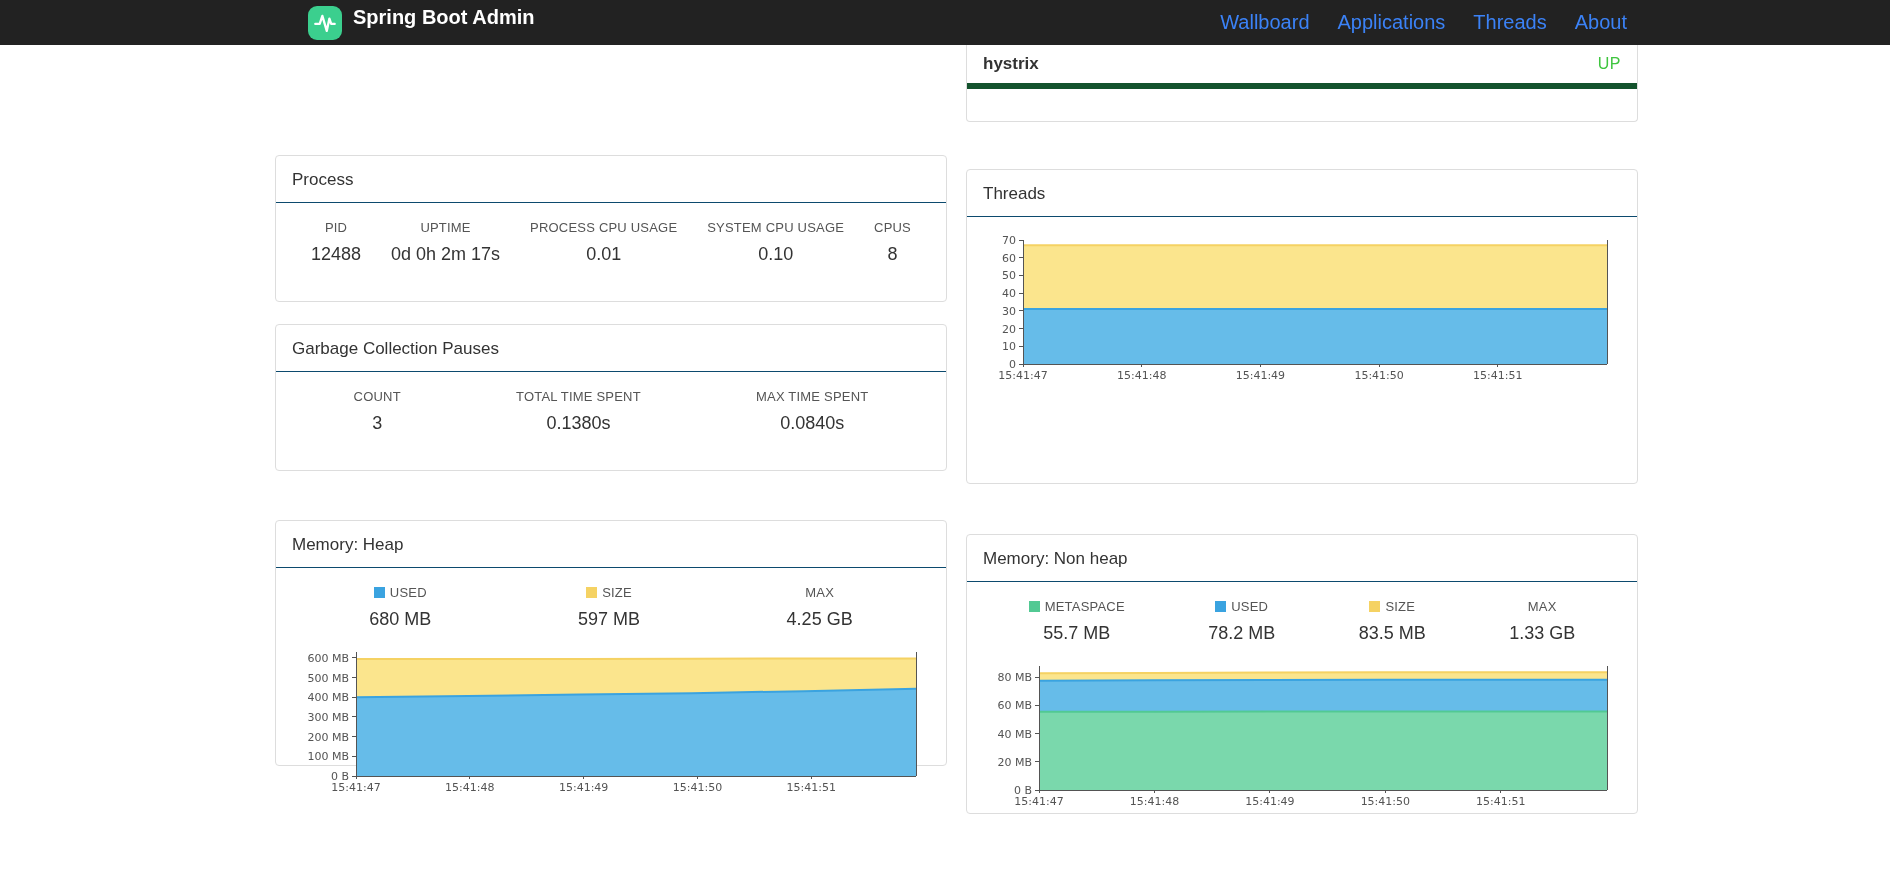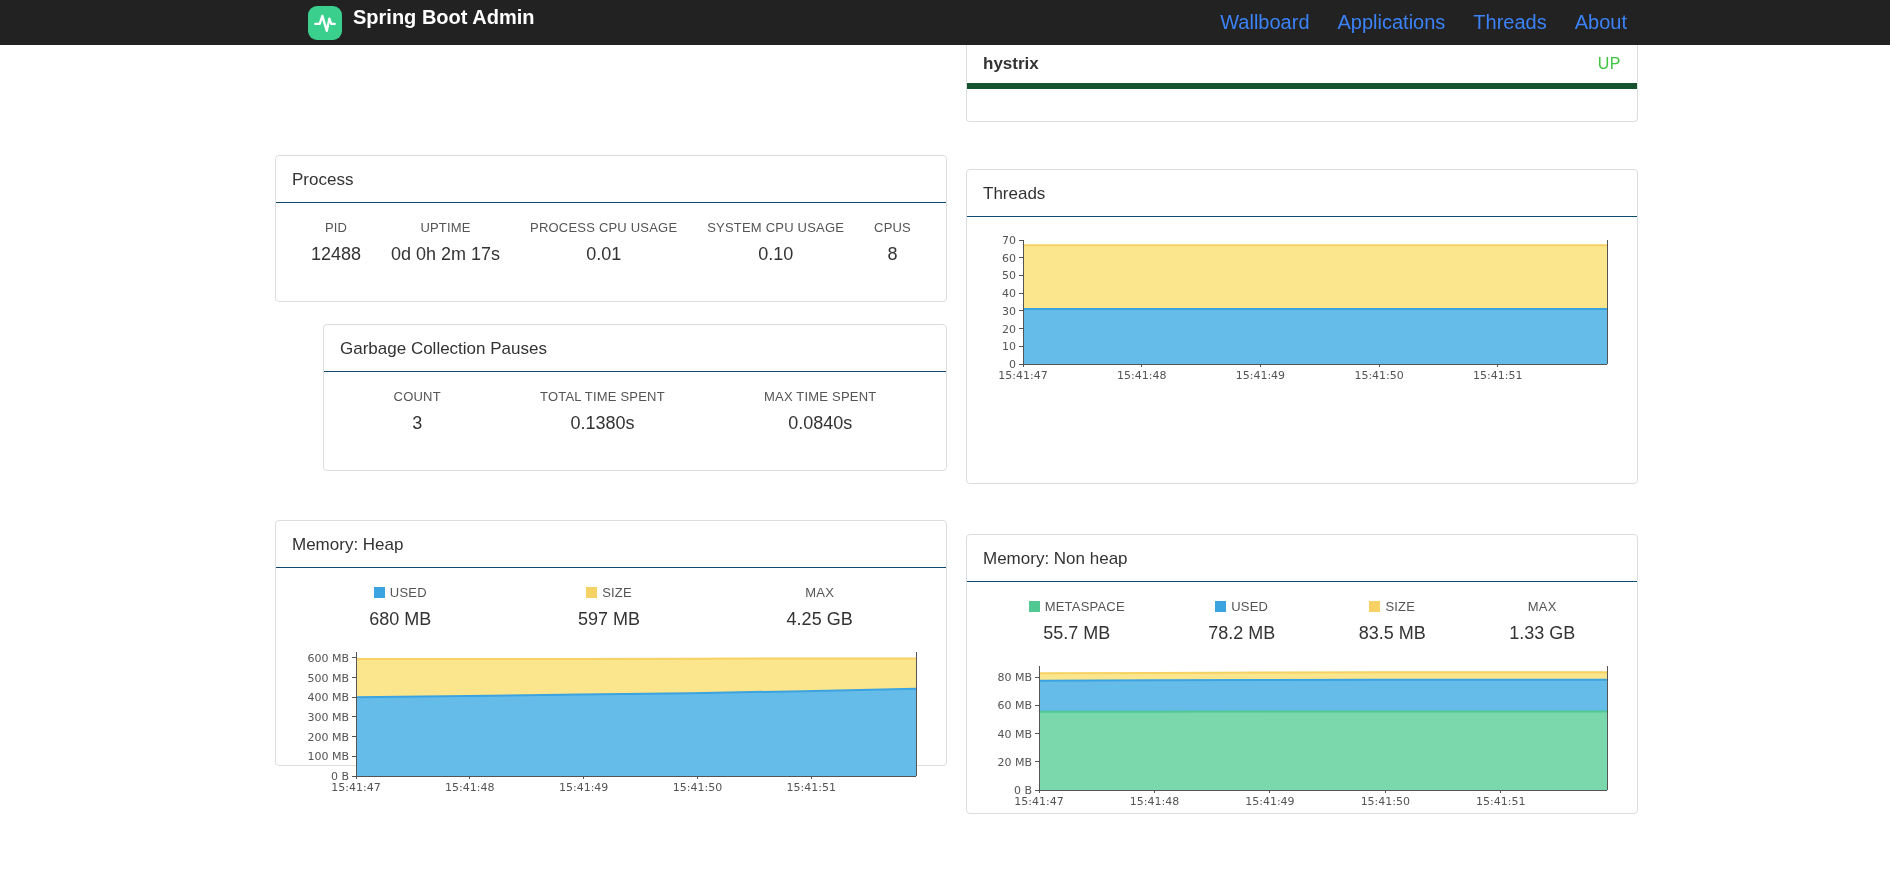--- a/index.html
+++ b/index.html
@@ -19,21 +19,21 @@
   .content { display: flex; gap: 19px; margin-left: 275px; width: 1363px; align-items: flex-start; }
   .col { width: 672px; flex: 0 0 672px; }
 
   
   .panel { background: #fff; border: 1px solid #ddd; border-radius: 4px; }
   .panel-heading { padding: 14px 16px 12px; border-bottom: 1px solid #0c4a6e; font-size: 17px; font-weight: normal; color: #333; }
   .panel-body { padding: 17px 20px 0; }
 
   .panel-apps   { border-top: none; border-radius: 0 0 4px 4px; }
   .panel-process{ margin-top: 110px; height: 147px; }
-  .panel-gc     { margin-top: 22px;  height: 147px; margin-left: 48px; }
+  .panel-gc     { margin-top: 22px;  height: 147px; }
   .panel-heap   { margin-top: 49px;  height: 246px; }
   .panel-threads{ margin-top: 47px;  height: 315px; }
   .panel-nonheap{ margin-top: 50px;  height: 280px; }
 
   
   .app-row { display: flex; justify-content: space-between; align-items: center; padding: 9px 16px; border-bottom: 6px solid #14532d; cursor: pointer; }
   .app-name { font-weight: bold; font-size: 17px; color: #333; }
   .app-status { font-weight: normal; font-size: 16px; letter-spacing: .5px; }
   .app-row-space { height: 32px; }
 

